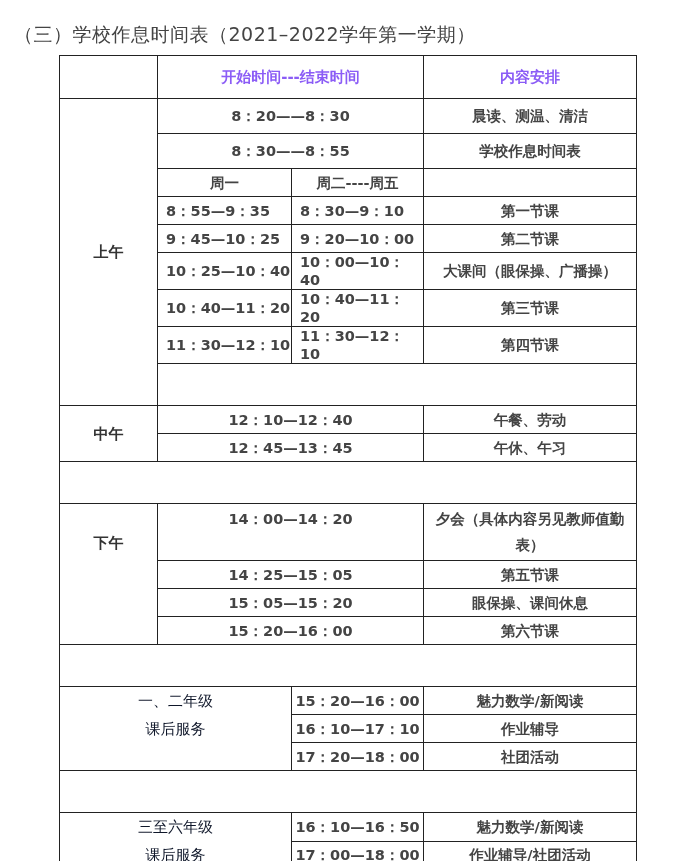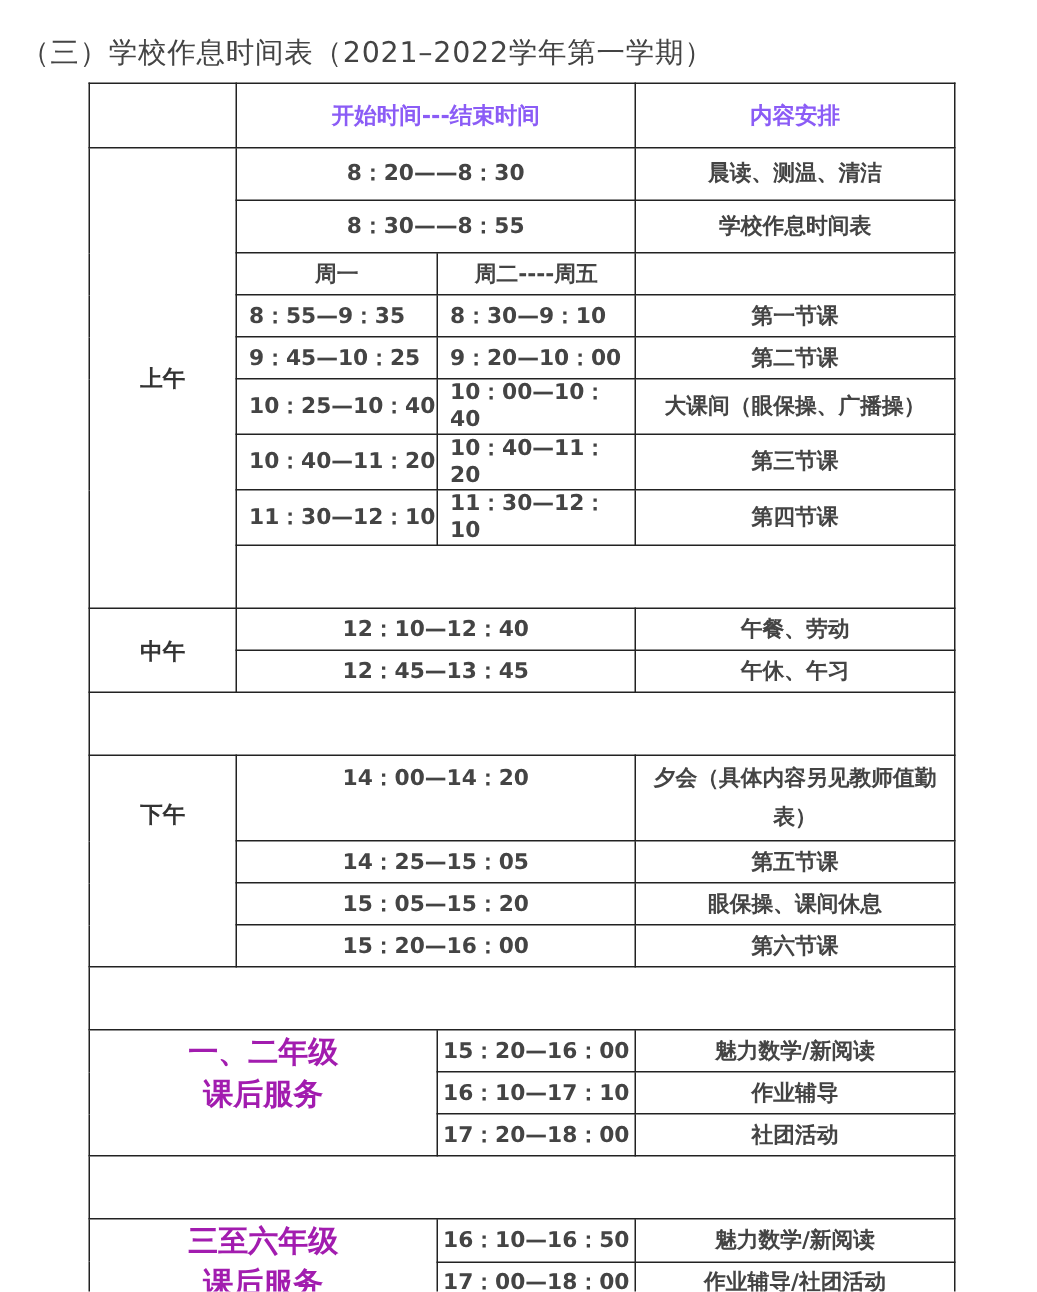--- a/index.html
+++ b/index.html
@@ -3,21 +3,21 @@
 <meta charset="utf-8">
 <style>
   html, body { margin:0; padding:0; background:#fff; }
   body { width:691px; height:861px; position:relative; overflow:hidden;
          font-family:"DejaVu Sans", "Liberation Sans", sans-serif; color:#333; }
   .title { position:absolute; left:14px; top:22px; font-size:19px; color:#444; white-space:nowrap; letter-spacing:0.5px;text-align:right; }
   table { position:absolute; left:59px; top:55px; border-collapse:collapse; table-layout:fixed; }
   td { border:1.5px solid #222; padding:0; font-size:14.5px; color:#444; text-align:center; vertical-align:middle; line-height:18px;font-weight:bold; }
   td.hdr { font-weight:bold; font-size:15px; color:#8b5cf6; }
   td.period { font-weight:bold; font-size:15px; color:#333; }
-  td.svc { font-weight:bold; font-size:20px; color:#a21caf; line-height:28px; }
+  td.svc { font-weight:normal; font-size:15px; color:#0f172a; line-height:28px; }
   td.left { text-align:left; padding-left:8px; }
   td.top { vertical-align:top; padding-top:6px; }
   td.wrap { line-height:26px; padding:2px 4px; }
 </style>
 </head>
 <body>
 
 <div class="title">（三）学校作息时间表（2021–2022学年第一学期）</div>
 
 <table>

